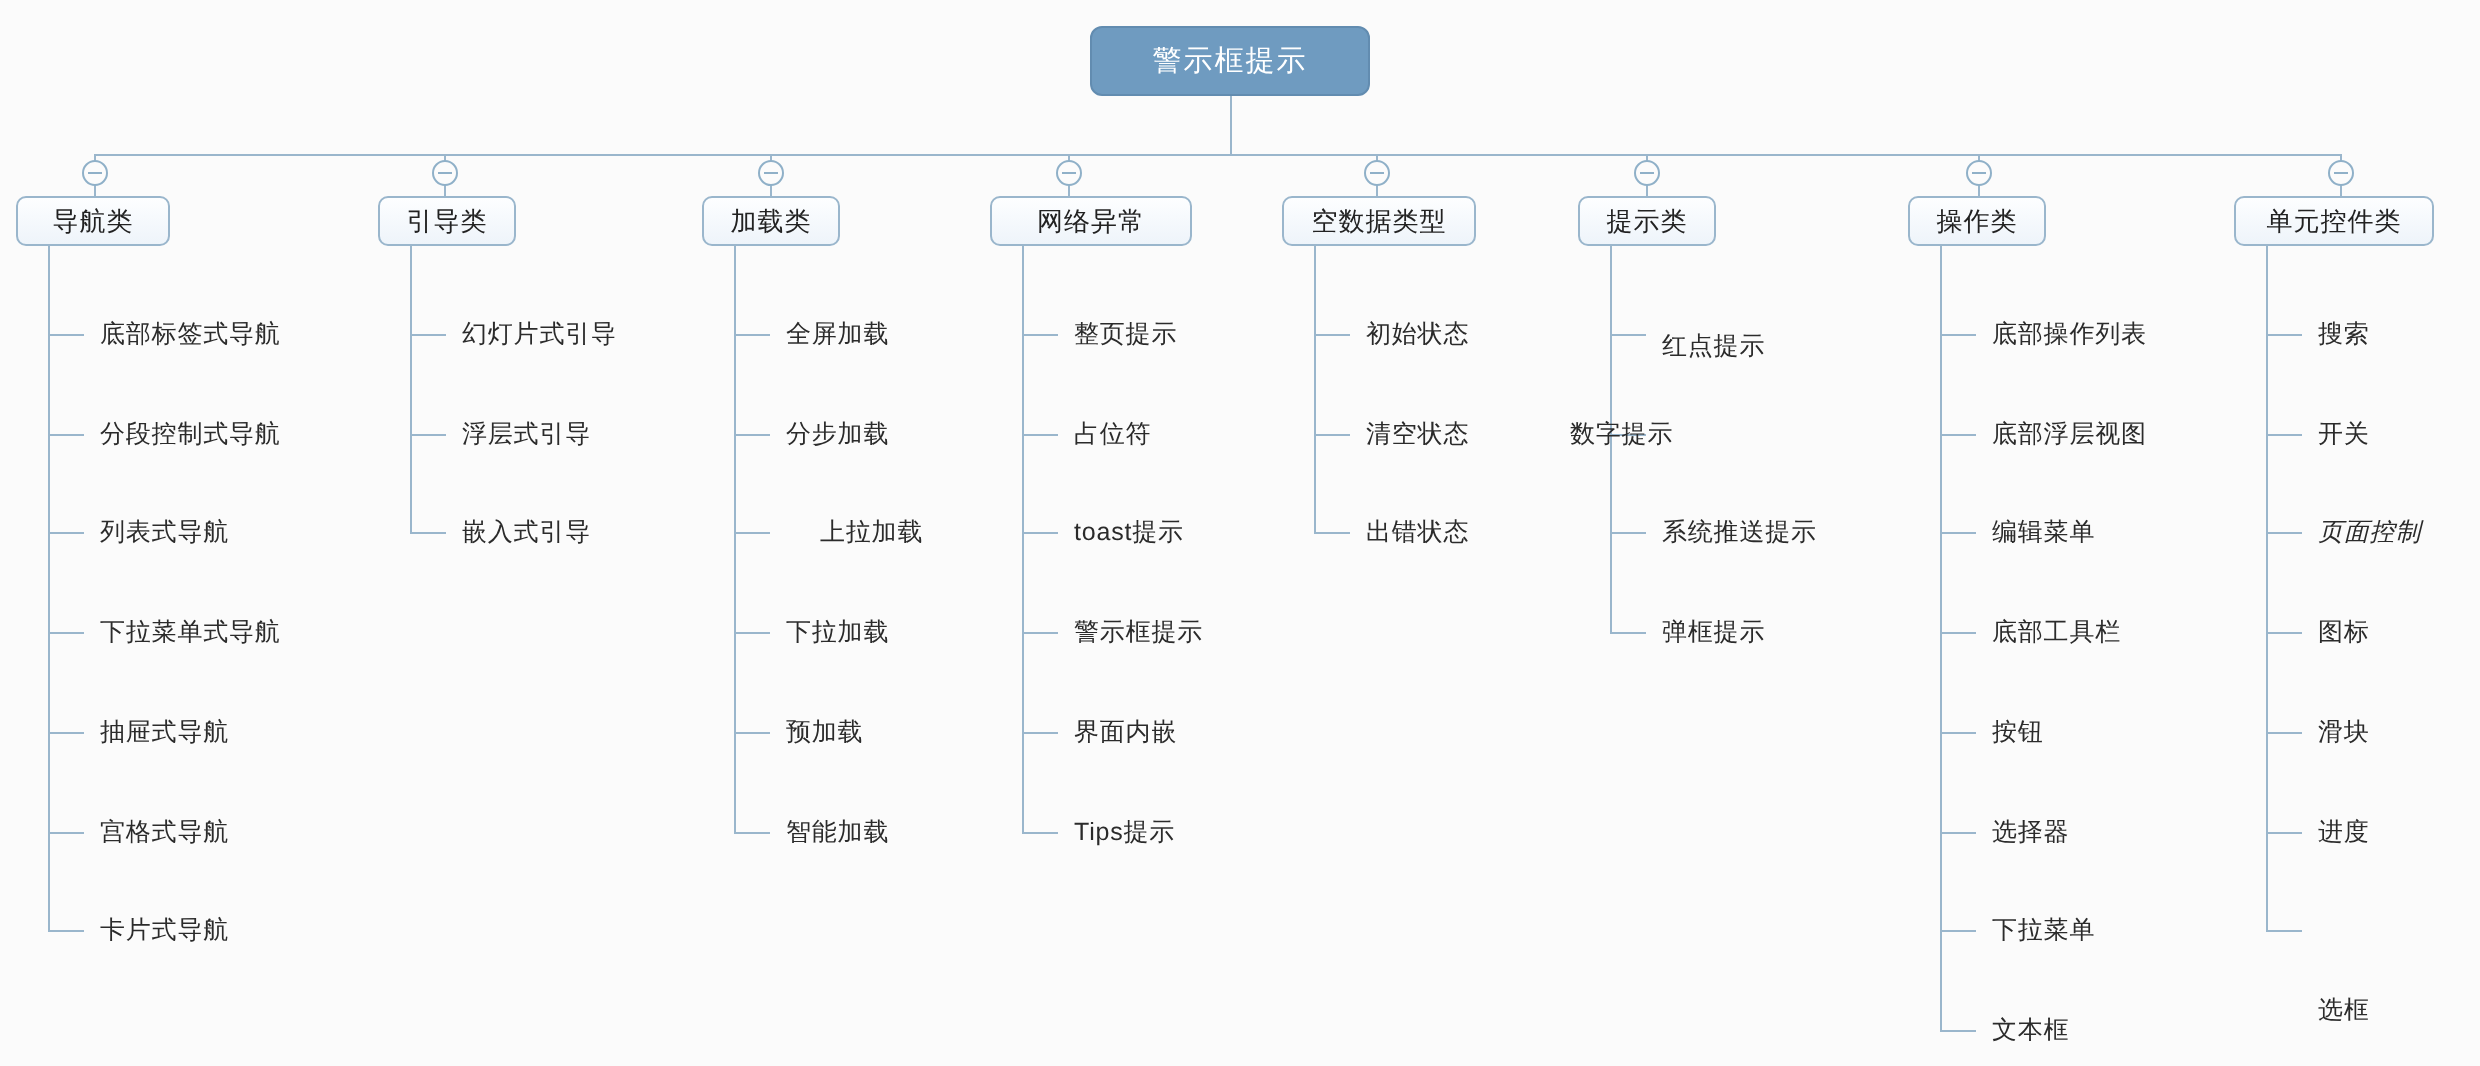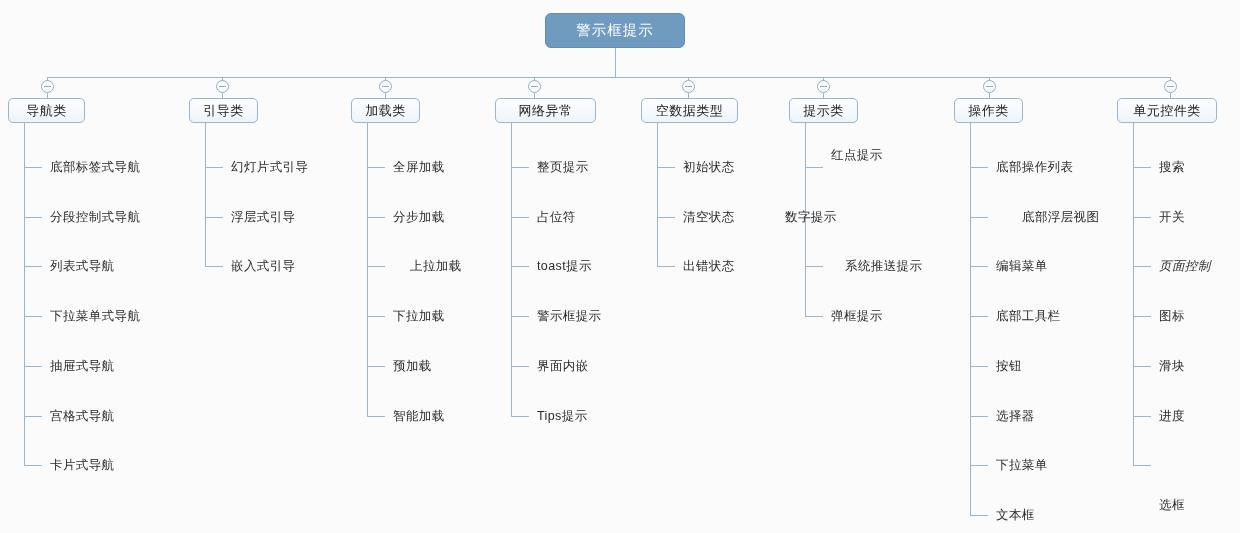--- a/index.html
+++ b/index.html
@@ -215,26 +215,26 @@
       <div class="leaf" style="left: 393px; top: 415.5px;">智能加载</div>
       <div class="leaf" style="left: 537px; top: 167px;">整页提示</div>
       <div class="leaf" style="left: 537px; top: 216.7px;">占位符</div>
       <div class="leaf" style="left: 537px; top: 266.4px;">toast提示</div>
       <div class="leaf" style="left: 537px; top: 316.1px;">警示框提示</div>
       <div class="leaf" style="left: 537px; top: 365.8px;">界面内嵌</div>
       <div class="leaf" style="left: 537px; top: 415.5px;">Tips提示</div>
       <div class="leaf" style="left: 683px; top: 167px;">初始状态</div>
       <div class="leaf" style="left: 683px; top: 216.7px;">清空状态</div>
       <div class="leaf" style="left: 683px; top: 266.4px;">出错状态</div>
-      <div class="leaf" style="left: 831px; top: 155px;">红点提示</div>
+      <div class="leaf" style="left: 831px; top: 173px;">红点提示</div>
       <div class="leaf" style="left: 785px; top: 216.7px;">数字提示</div>
-      <div class="leaf" style="left: 831px; top: 266.4px; margin-left: 14px;">系统推送提示</div>
+      <div class="leaf" style="left: 831px; top: 266.4px;">系统推送提示</div>
       <div class="leaf" style="left: 831px; top: 316.1px;">弹框提示</div>
       <div class="leaf" style="left: 996px; top: 167px;">底部操作列表</div>
-      <div class="leaf" style="left: 996px; top: 216.7px; margin-left: 26px;">底部浮层视图</div>
+      <div class="leaf" style="left: 996px; top: 216.7px;">底部浮层视图</div>
       <div class="leaf" style="left: 996px; top: 266.4px;">编辑菜单</div>
       <div class="leaf" style="left: 996px; top: 316.1px;">底部工具栏</div>
       <div class="leaf" style="left: 996px; top: 365.8px;">按钮</div>
       <div class="leaf" style="left: 996px; top: 415.5px;">选择器</div>
       <div class="leaf" style="left: 996px; top: 465.2px;">下拉菜单</div>
       <div class="leaf" style="left: 996px; top: 514.9px;">文本框</div>
       <div class="leaf" style="left: 1159px; top: 167px;">搜索</div>
       <div class="leaf" style="left: 1159px; top: 216.7px;">开关</div>
       <div class="leaf" style="left: 1159px; top: 266.4px; font-style: italic;">页面控制</div>
       <div class="leaf" style="left: 1159px; top: 316.1px;">图标</div>

